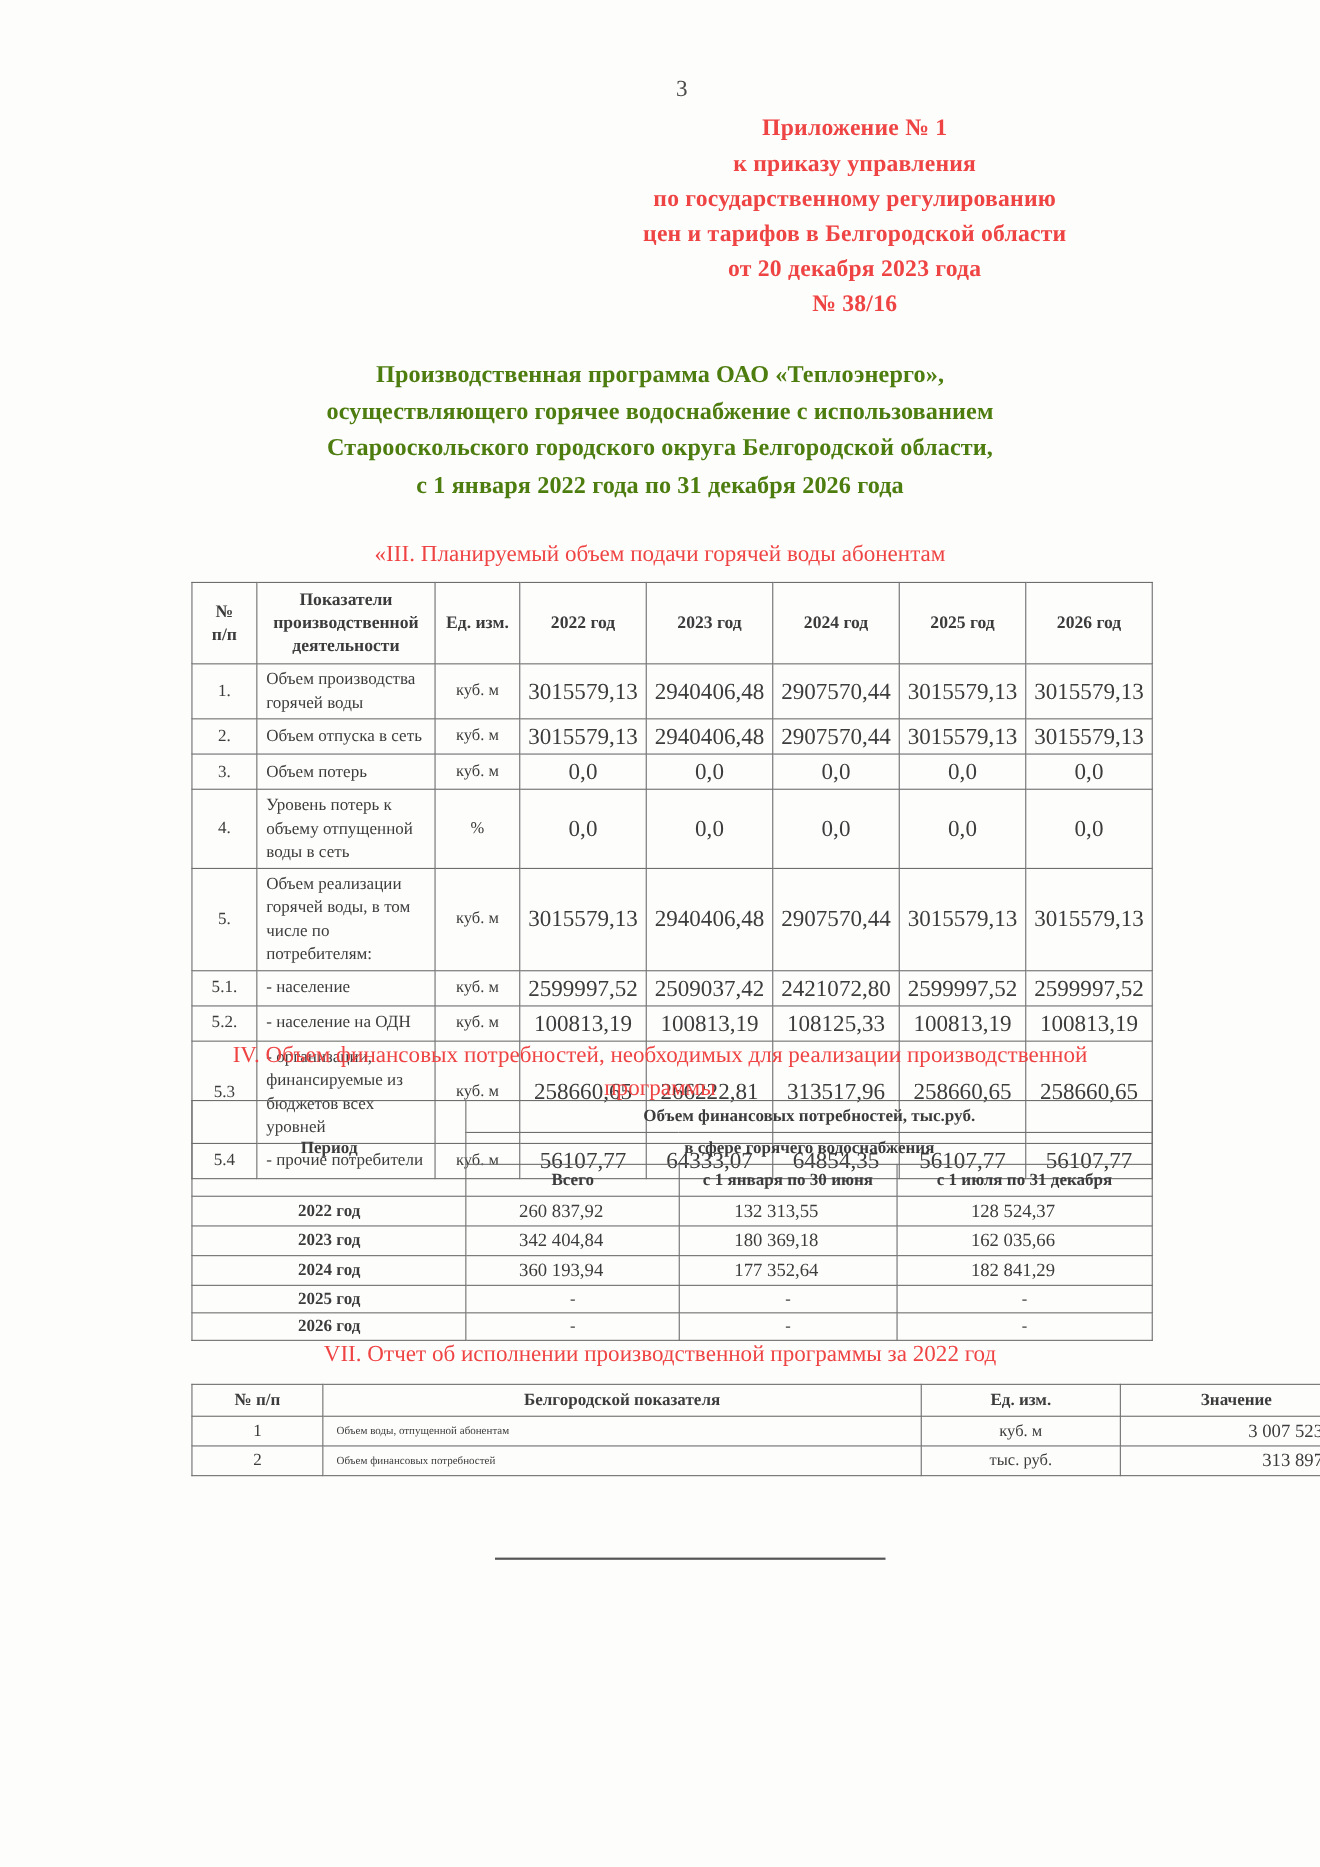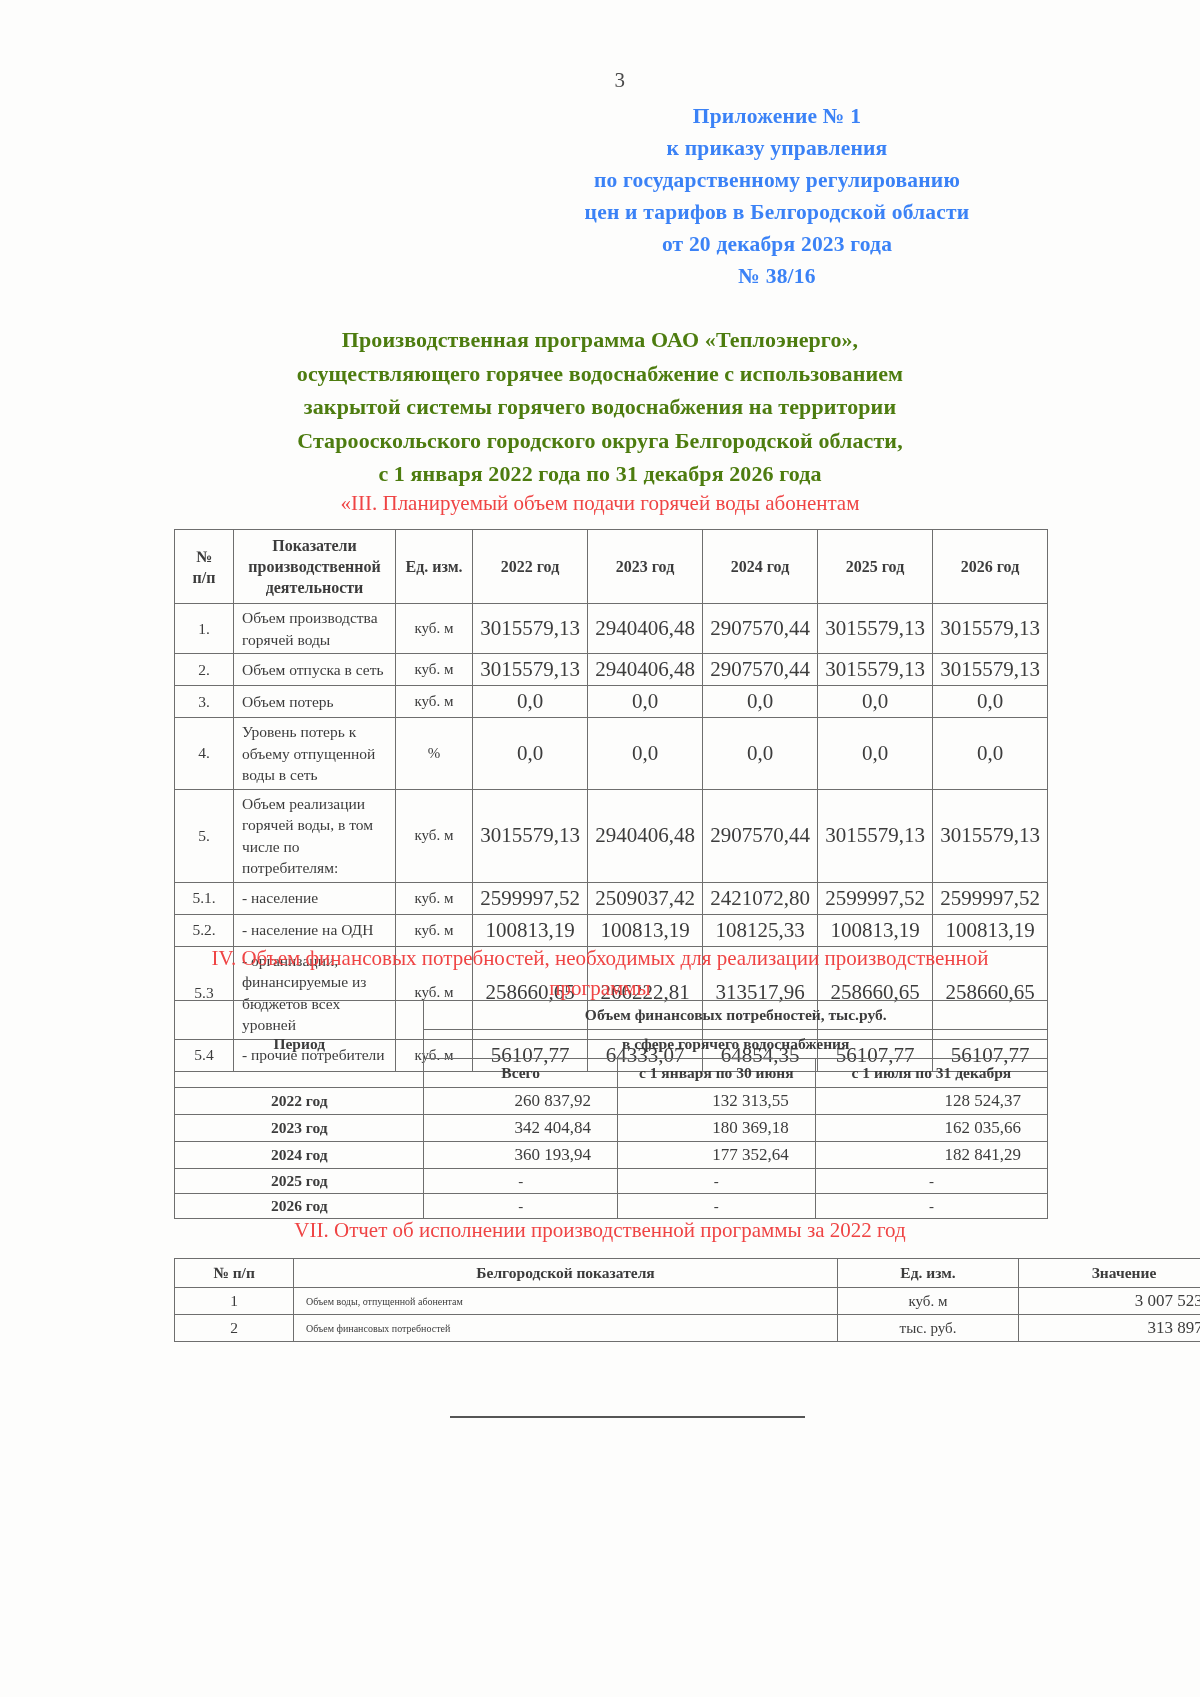--- a/index.html
+++ b/index.html
@@ -39,21 +39,21 @@
   
   .appendix-block {
     position: absolute;
     top: 100px;
     right: 158px;
     width: 530px;
     text-align: center;
     font-weight: bold;
     font-size: 21.5px;
     line-height: 32px;
-    color: #3b82f6;
+    color: #ef4444;
     letter-spacing: 0.2px;
   }
   .appendix-block div { white-space: nowrap; }
 
   
   .doc-title {
     position: absolute;
     top: 323px;
     left: 0;
     width: 1200px;
@@ -118,21 +118,21 @@
     left: 174px;
     width: 874px;
   }
   #table-fin th {
     font-weight: bold;
     text-align: center;
     font-size: 15.5px;
     padding: 5px 4px;
   }
   #table-fin td.c-period { text-align: center; font-weight: bold; font-size: 15.5px; width: 264px; }
-  #table-fin td.c-money { text-align: right; padding-right: 26px; font-size: 17px; }
+  #table-fin td.c-money { text-align: center; padding-right: 26px; font-size: 17px; }
   #table-fin td.c-dash { text-align: center; font-size: 15px; }
 
   
   #table-report {
     top: 1258px;
     left: 174px;
     width: 1056px;
   }
   #table-report th {
     font-weight: bold;
@@ -167,21 +167,20 @@
     <div>к приказу управления</div>
     <div>по государственному регулированию</div>
     <div>цен и тарифов в Белгородской области</div>
     <div>от 20 декабря 2023 года</div>
     <div>№ 38/16</div>
   </div>
 
   <div class="doc-title">
     <div>Производственная программа ОАО «Теплоэнерго»,</div>
     <div>осуществляющего горячее водоснабжение с использованием</div>
-    <div>закрытой системы горячего водоснабжения на территории</div>
     <div>Старооскольского городского округа Белгородской области,</div>
     <div>с 1 января 2022 года по 31 декабря 2026 года</div>
   </div>
 
   <div class="section-heading" id="sec3-heading">«III. Планируемый объем подачи горячей воды абонентам</div>
 
   <table id="table-plan">
     <thead>
       <tr>
         <th rowspan="1" style="width:48px;">

